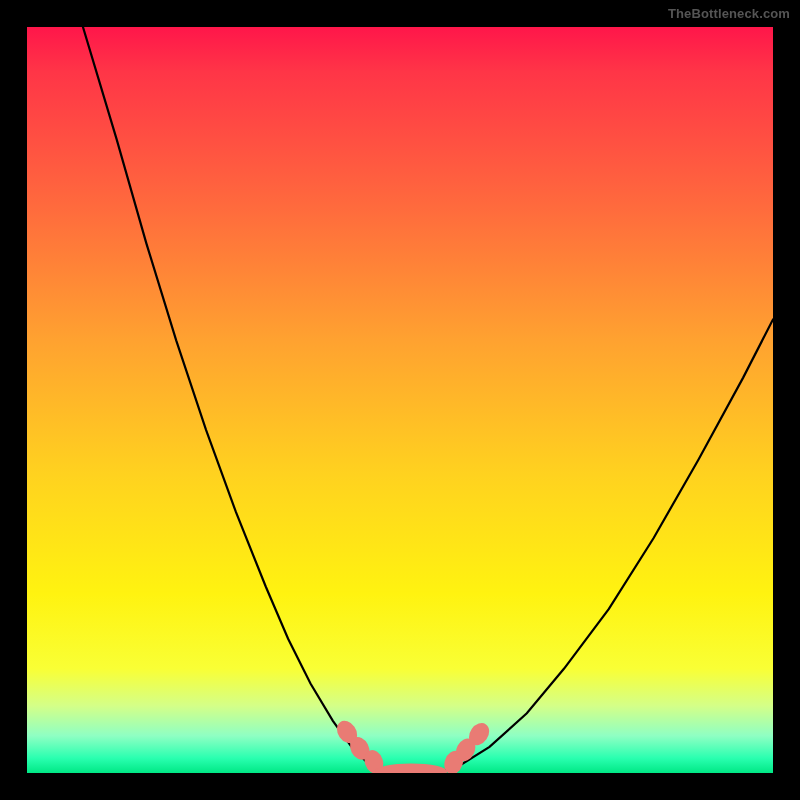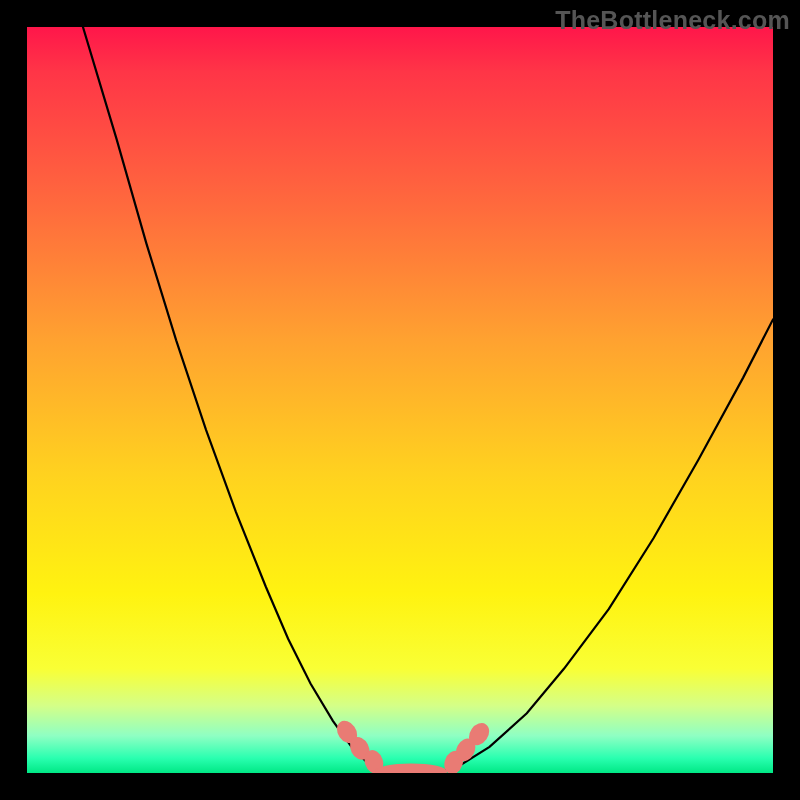--- a/index.html
+++ b/index.html
@@ -34,21 +34,21 @@
       #d4ff88 91%,
       #8fffc3 95%,
       #2affb0 98%,
       #00e885 100%);
   }
   .watermark {
     position: absolute;
     top: 6px;
     right: 10px;
     color: #555;
-    font-size: 25px;
+    font-size: 13px;
     font-weight: 600;
     letter-spacing: 0.01em;
     z-index: 10;
   }
   svg.curve {
     position: absolute;
     left: 0;
     top: 0;
     width: 746px;
     height: 746px;

